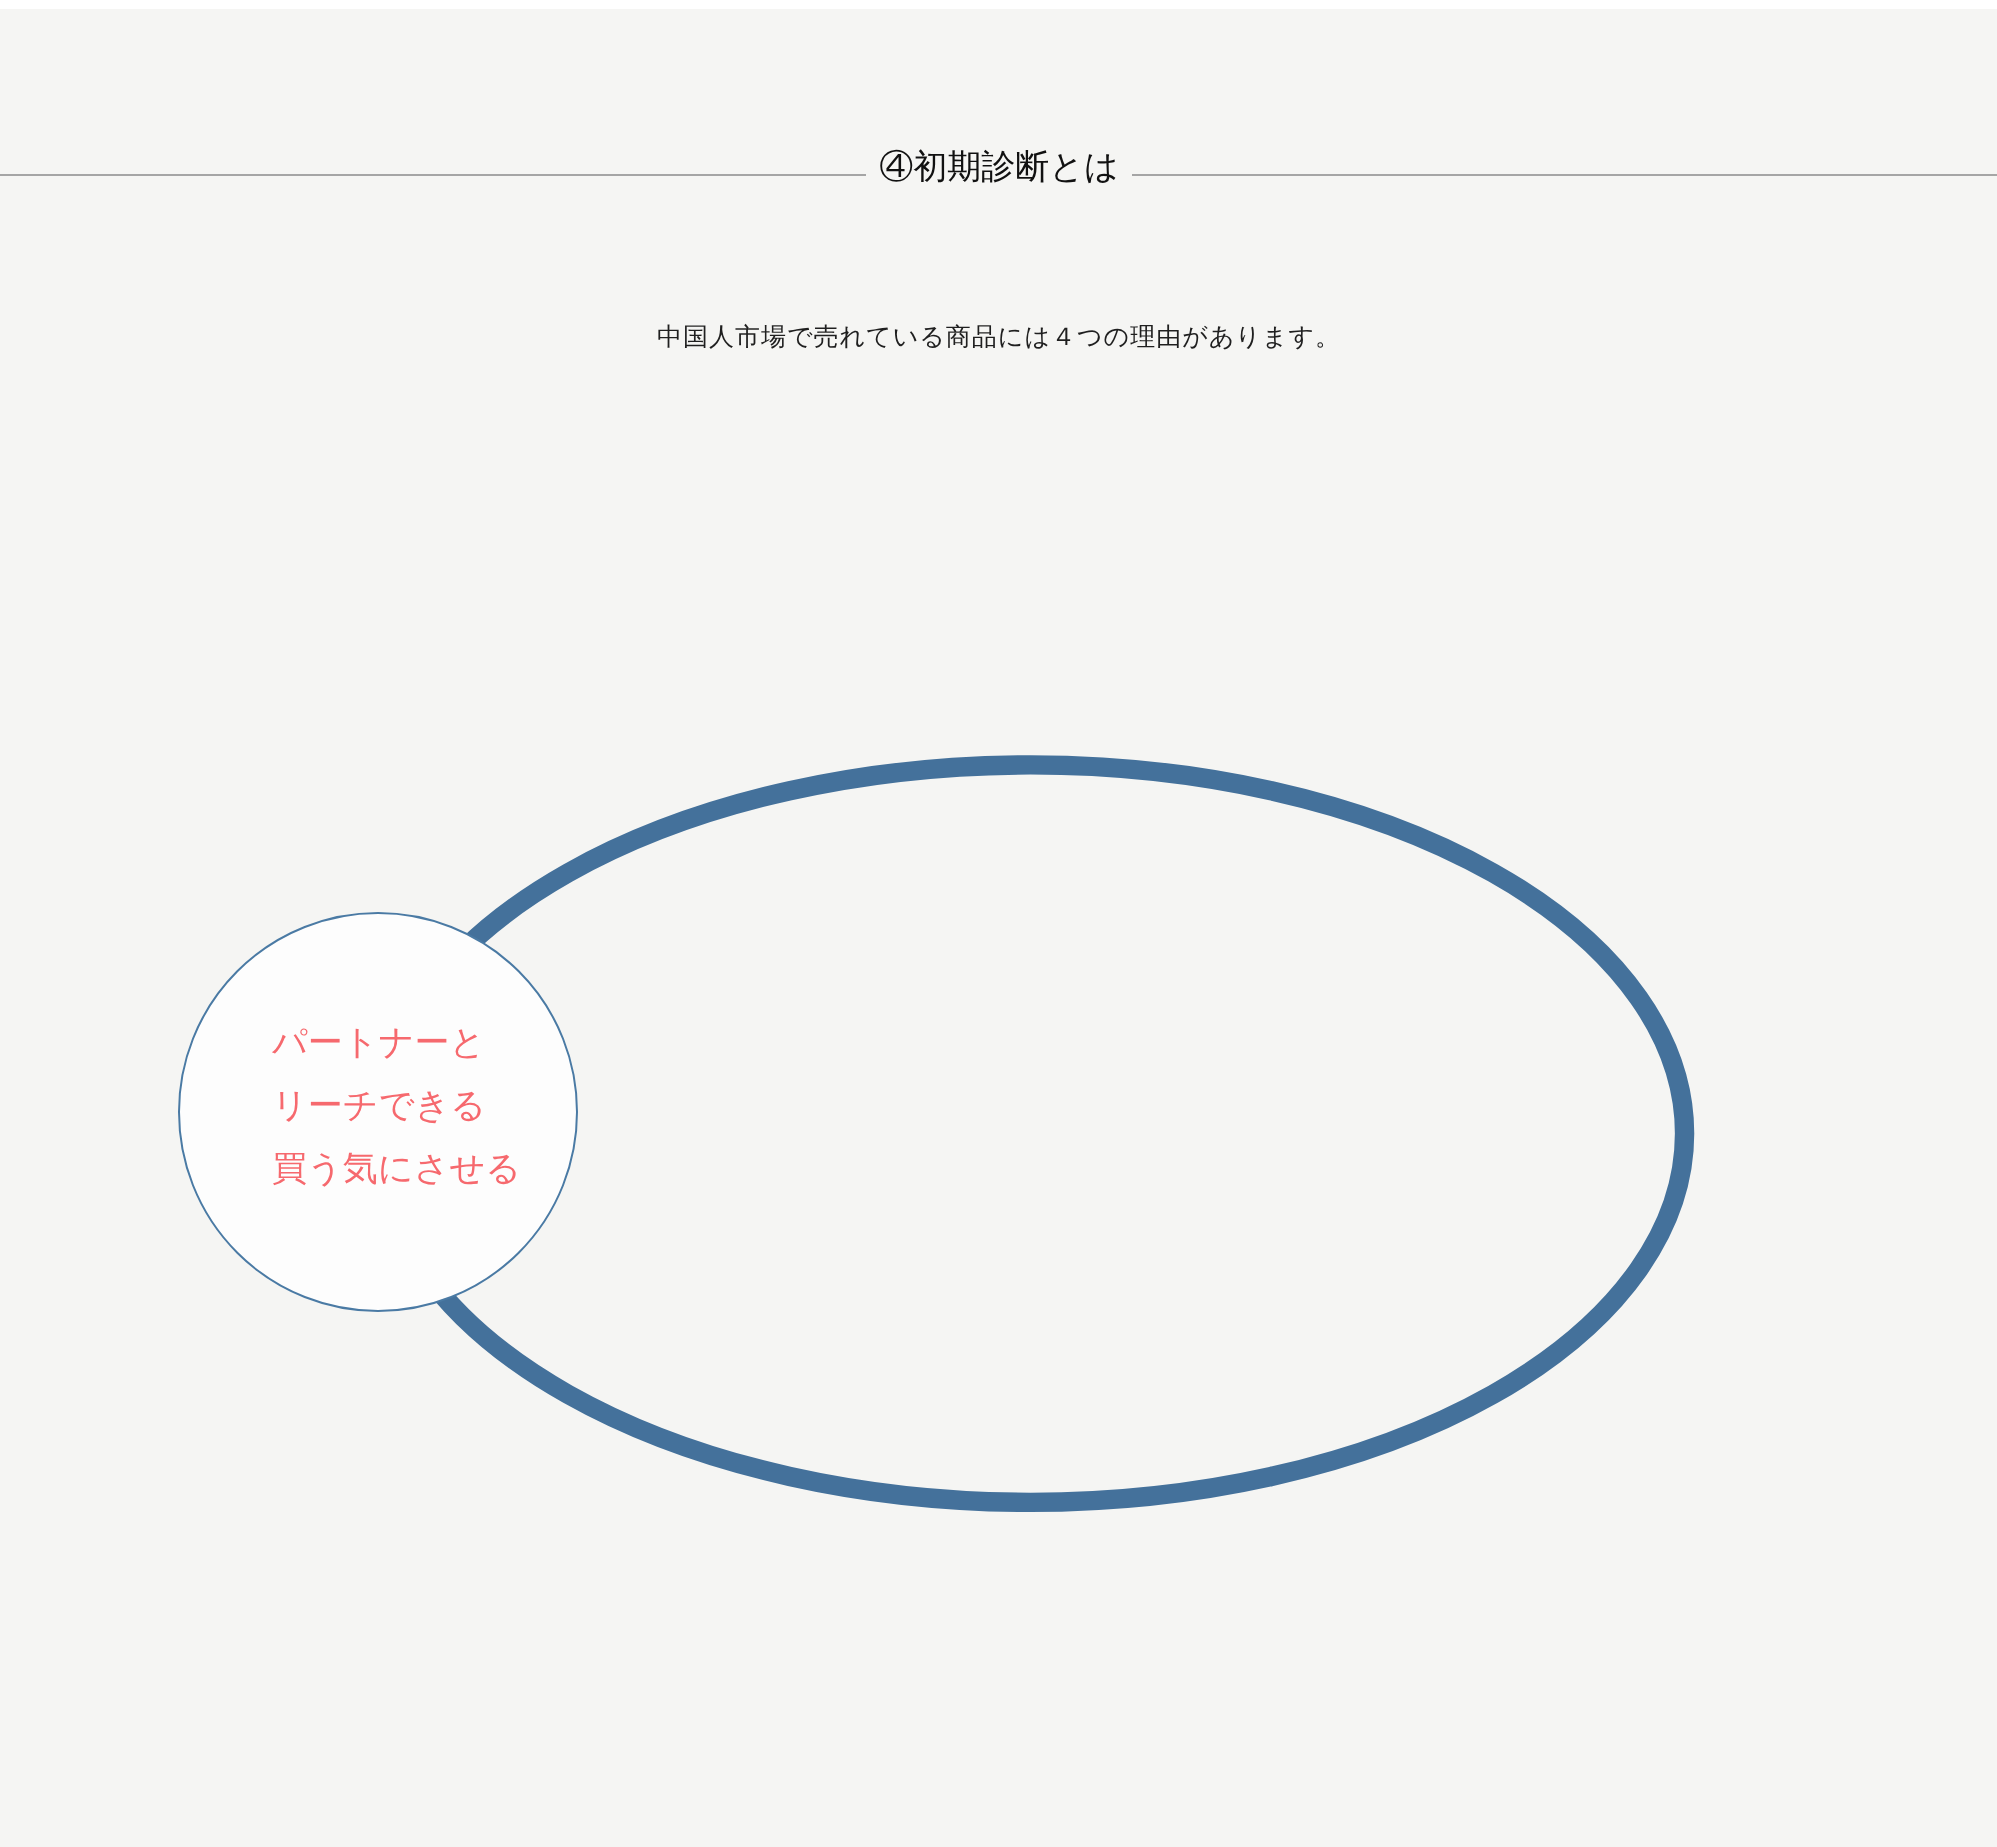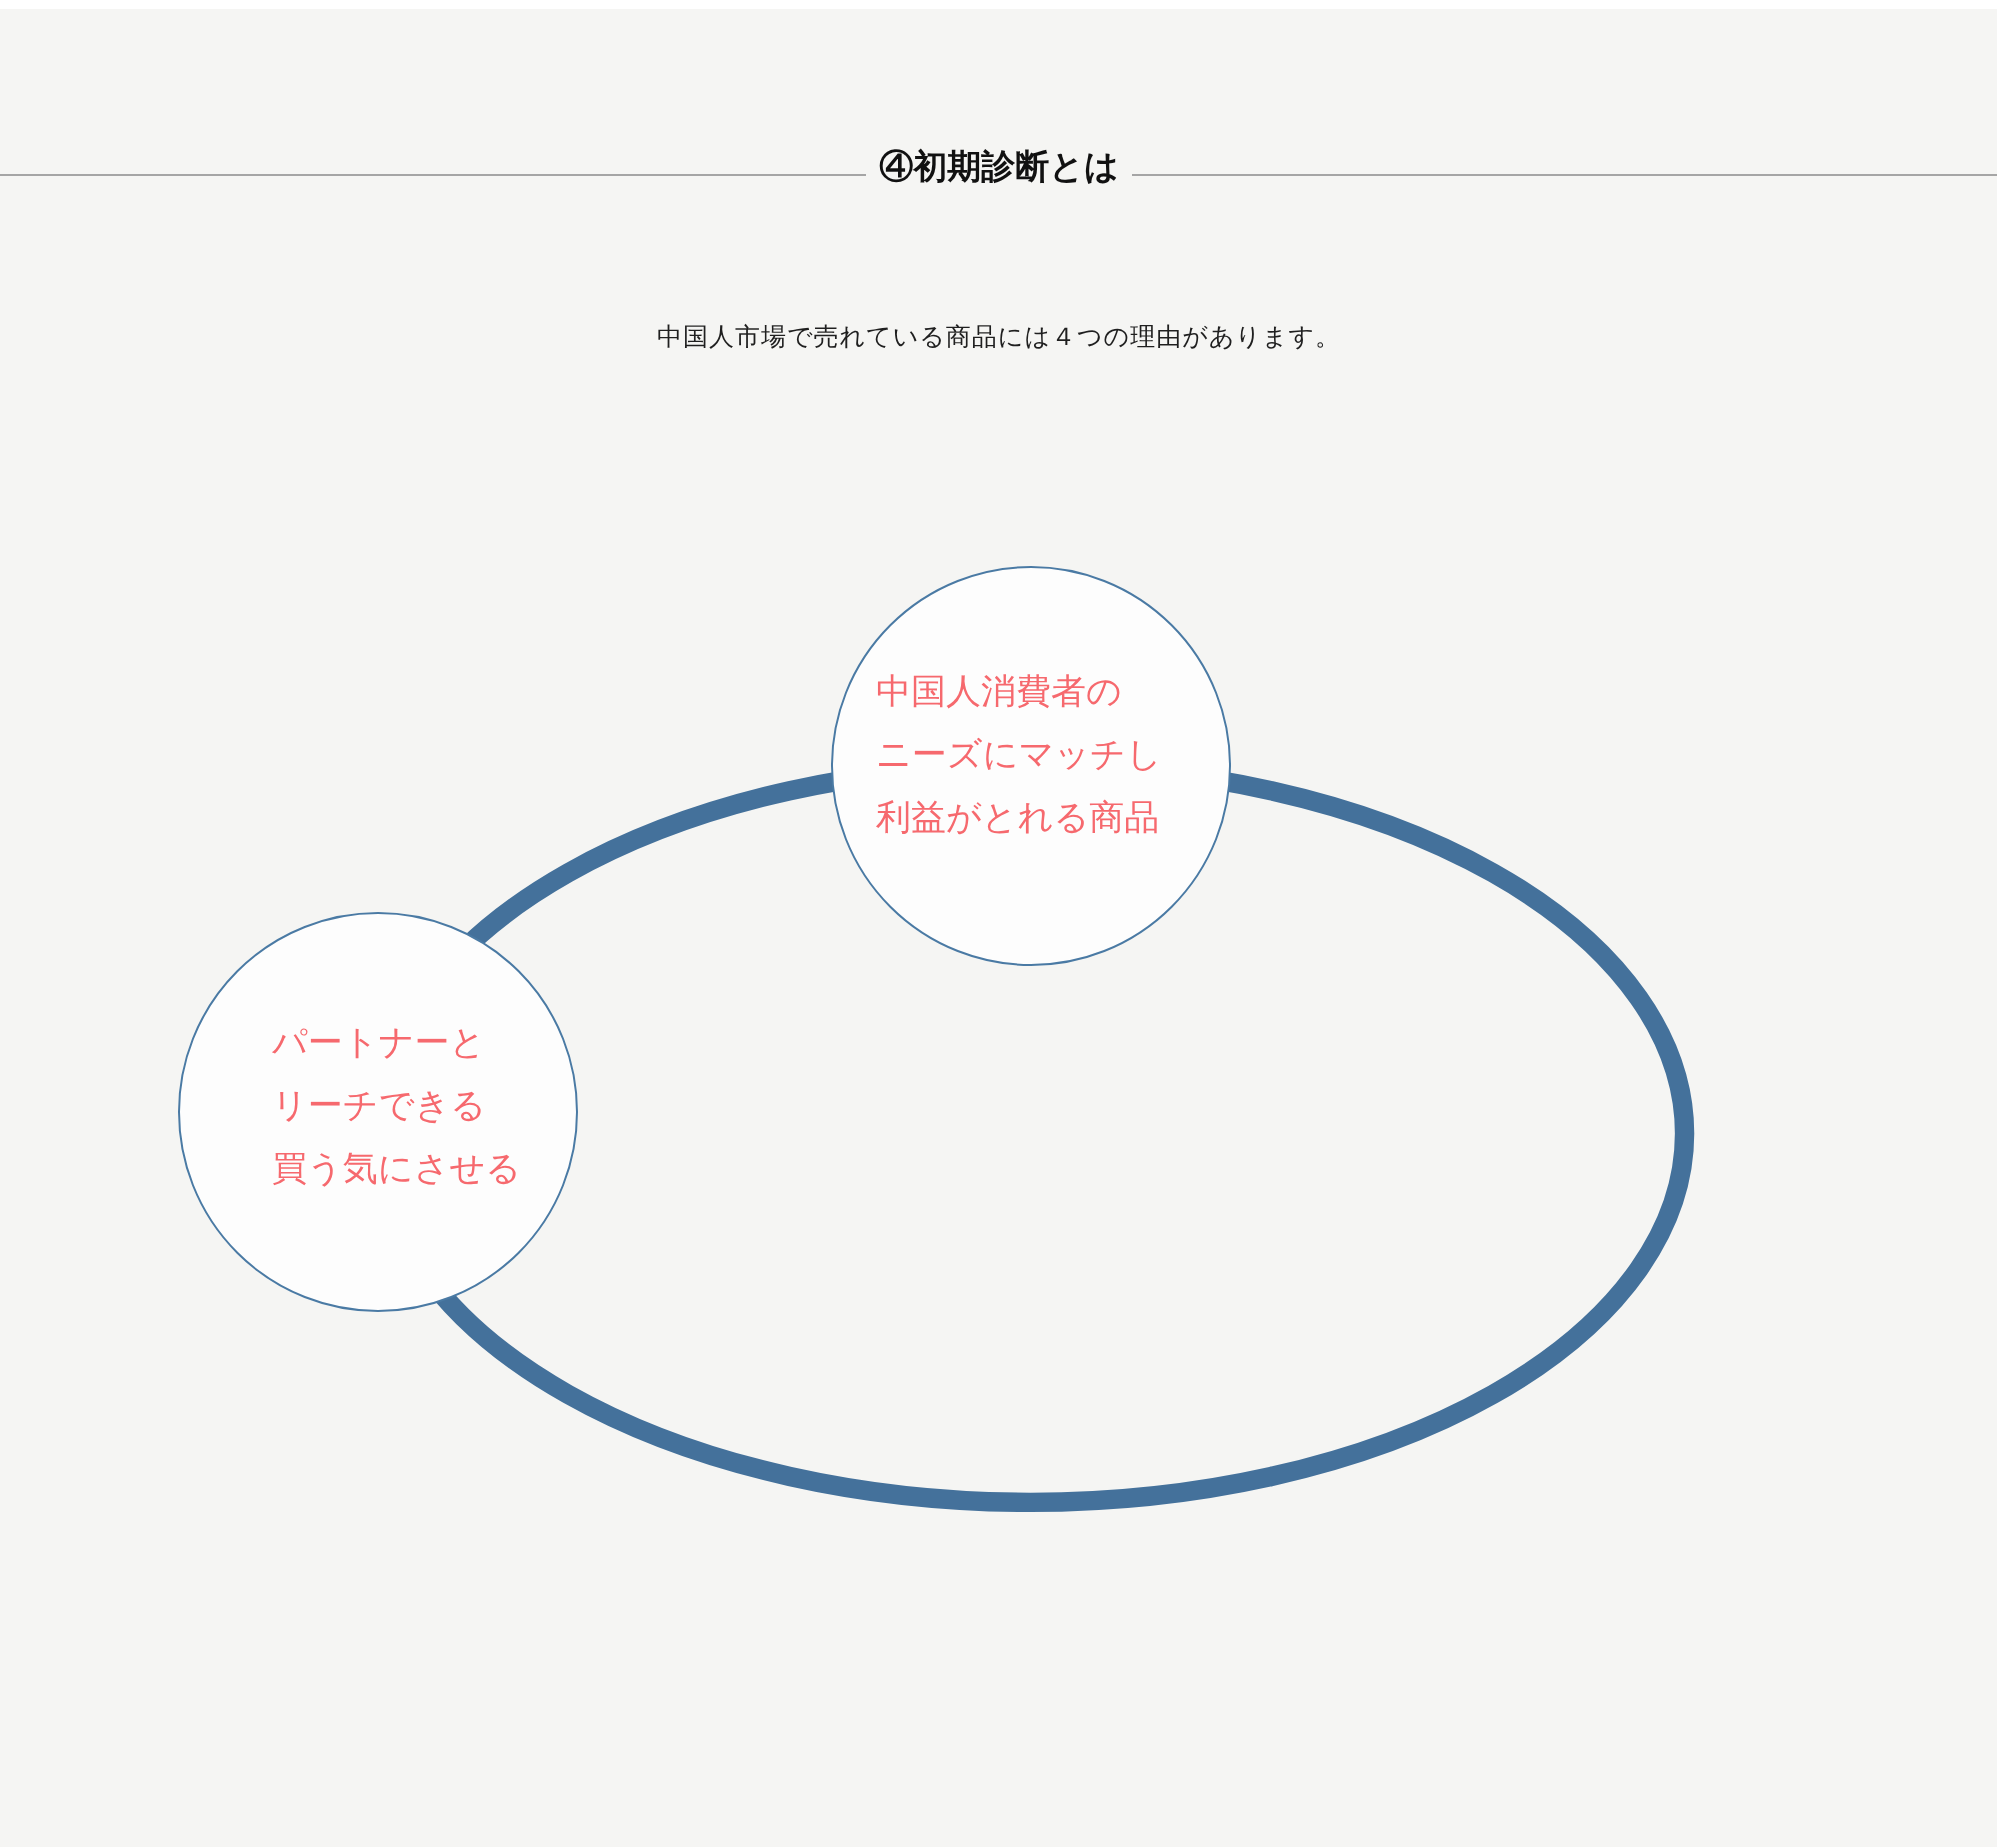--- a/index.html
+++ b/index.html
@@ -16,21 +16,21 @@
   }
   
   .title-row{
     position:absolute;left:0;top:132px;width:1998px;height:70px;
     display:flex;align-items:center;gap:13.6px;
   }
   .title-line{
     flex:1;height:1.9px;background:#a5a5a5;position:relative;top:7.8px;
   }
   .page-title{
-    font-size:34px;font-weight:bold;color:#111;white-space:nowrap;
+    font-size:34px;font-weight:normal;color:#111;white-space:nowrap;
     letter-spacing:0px;
   }
   
   .description{
     position:absolute;left:0;top:309px;width:1998px;
     text-align:center;
     font-size:25px;font-weight:normal;color:#1f1f1f;
     line-height:54px;letter-spacing:1px;
   }
   
@@ -73,27 +73,20 @@
 <div class="description">
   <div>中国人市場で売れている商品には４つの理由があります。</div>
 </div>
 
 <div class="diagram">
 
   <svg class="ring-svg" width="1998" height="1848" viewBox="0 0 2059 1904">
     <ellipse cx="1062" cy="1168" rx="674" ry="380" fill="none" stroke="#44719b" stroke-width="20"></ellipse>
   </svg>
 
-  <div class="node blue node-top">
-    <div class="node-text">
-      <div>中国人消費者の</div>
-      <div>ニーズにマッチし</div>
-      <div>利益がとれる商品</div>
-    </div>
-  </div>
 
   <div class="node blue node-left">
     <div class="node-text">
       <div>パートナーと</div>
       <div>リーチできる</div>
       <div>買う気にさせる</div>
     </div>
   </div>
 
 

